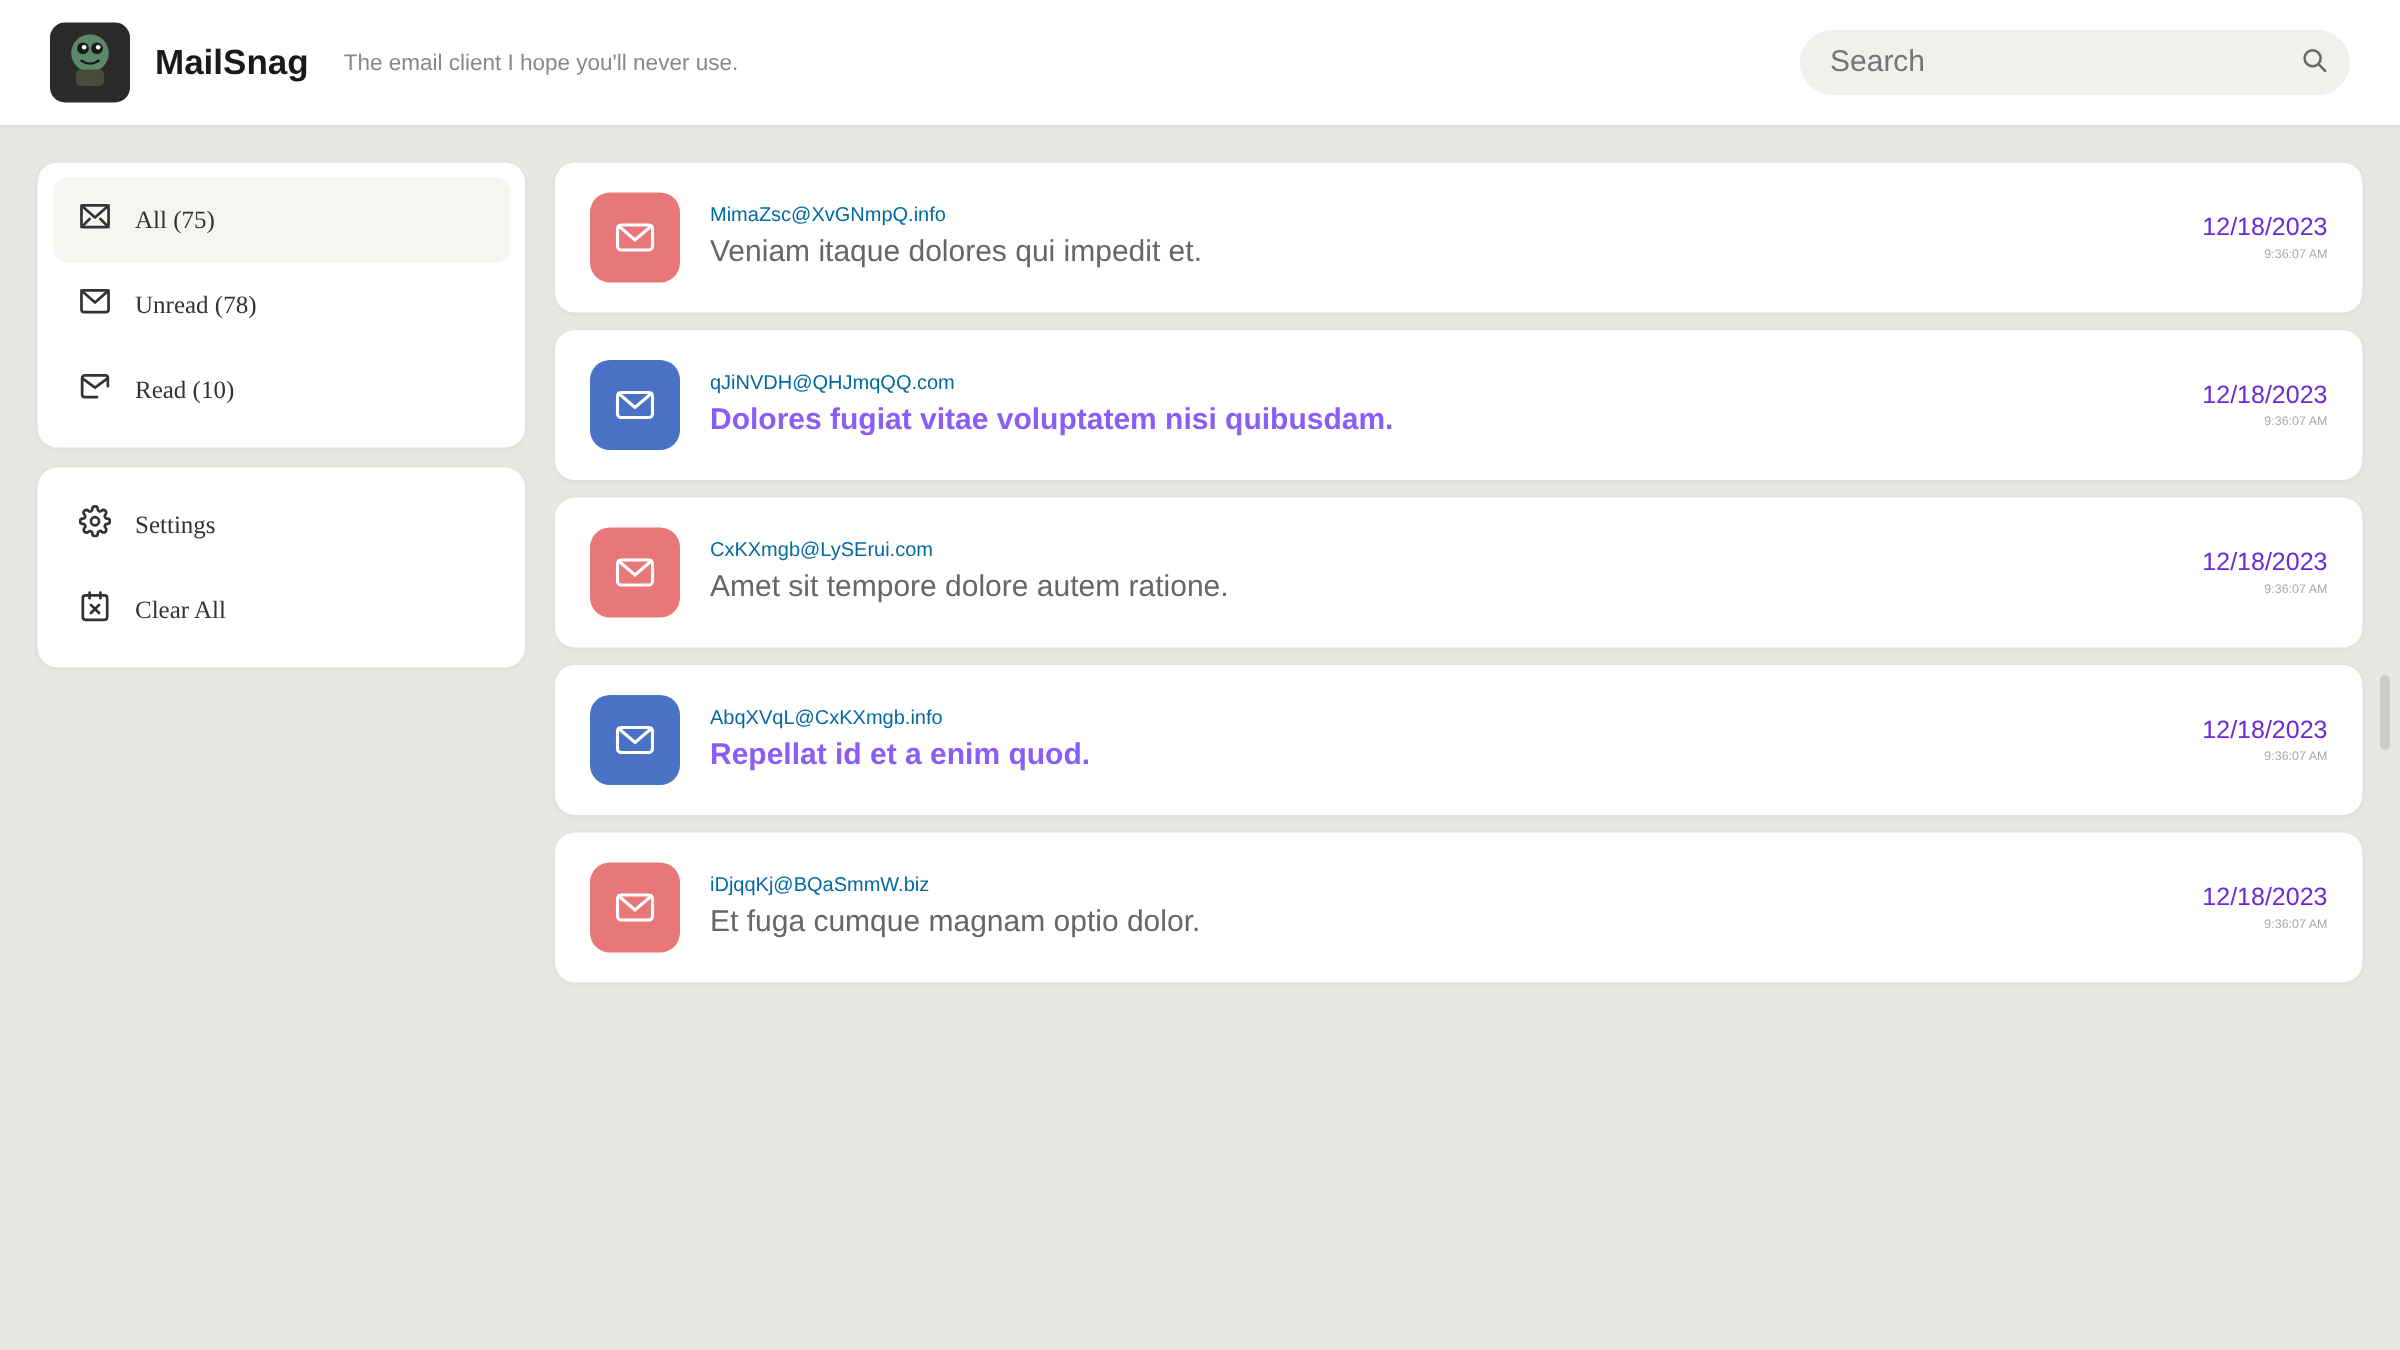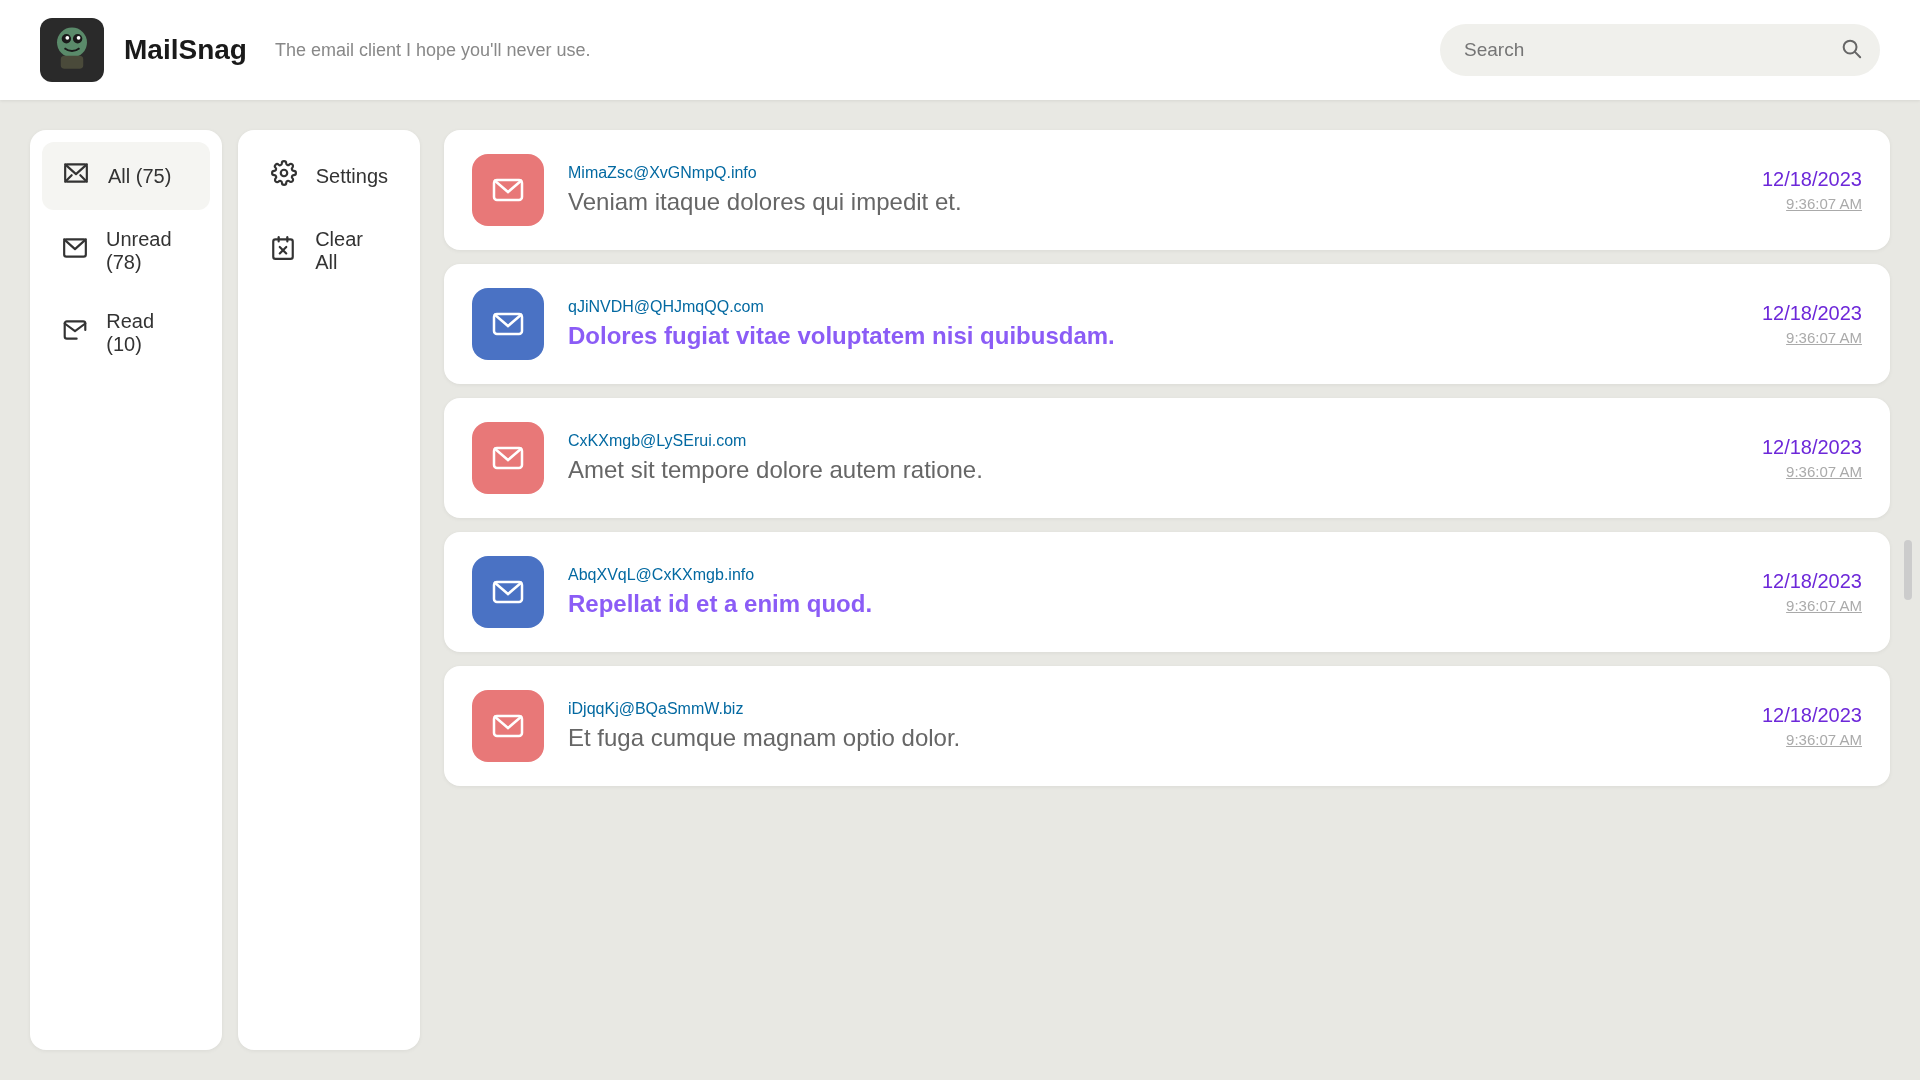--- a/index.html
+++ b/index.html
@@ -58,21 +58,21 @@
       width: 440px;
     }
 
     .search-input {
       width: 100%;
       height: 52px;
       border: none;
       border-radius: 30px;
       background: #f0f0ec;
       padding: 0 52px 0 24px;
-      font-size: 19px;
+      font-size: 24px;
       color: #888;
       outline: none;
     }
 
     .search-icon-wrap {
       position: absolute;
       right: 18px;
       top: 50%;
       transform: translateY(-50%);
       color: #666;
@@ -84,21 +84,23 @@
       padding: 30px 30px;
       gap: 24px;
       min-height: calc(1080px - 100px);
     }
 
     
     .sidebar {
       width: 390px;
       flex-shrink: 0;
       display: flex;
+      flex-direction: column;
       gap: 16px;
+      font-family: Liberation Serif, serif;
     }
 
     .sidebar-section {
       background: #ffffff;
       border-radius: 16px;
       padding: 12px;
       box-shadow: 0 1px 4px rgba(0,0,0,0.06);
     }
 
     .sidebar-item {
@@ -195,23 +197,22 @@
       gap: 4px;
       flex-shrink: 0;
     }
 
     .email-date {
       font-size: 20px;
       color: #6d28d9;
     }
 
     .email-time {
-      font-size: 15px;
+      font-size: 10px;
       color: #aaa;
-      text-decoration: underline;
     }
 
     
     .scrollbar-hint {
       position: fixed;
       right: 8px;
       top: 50%;
       width: 8px;
       height: 60px;
       background: #ccc;

